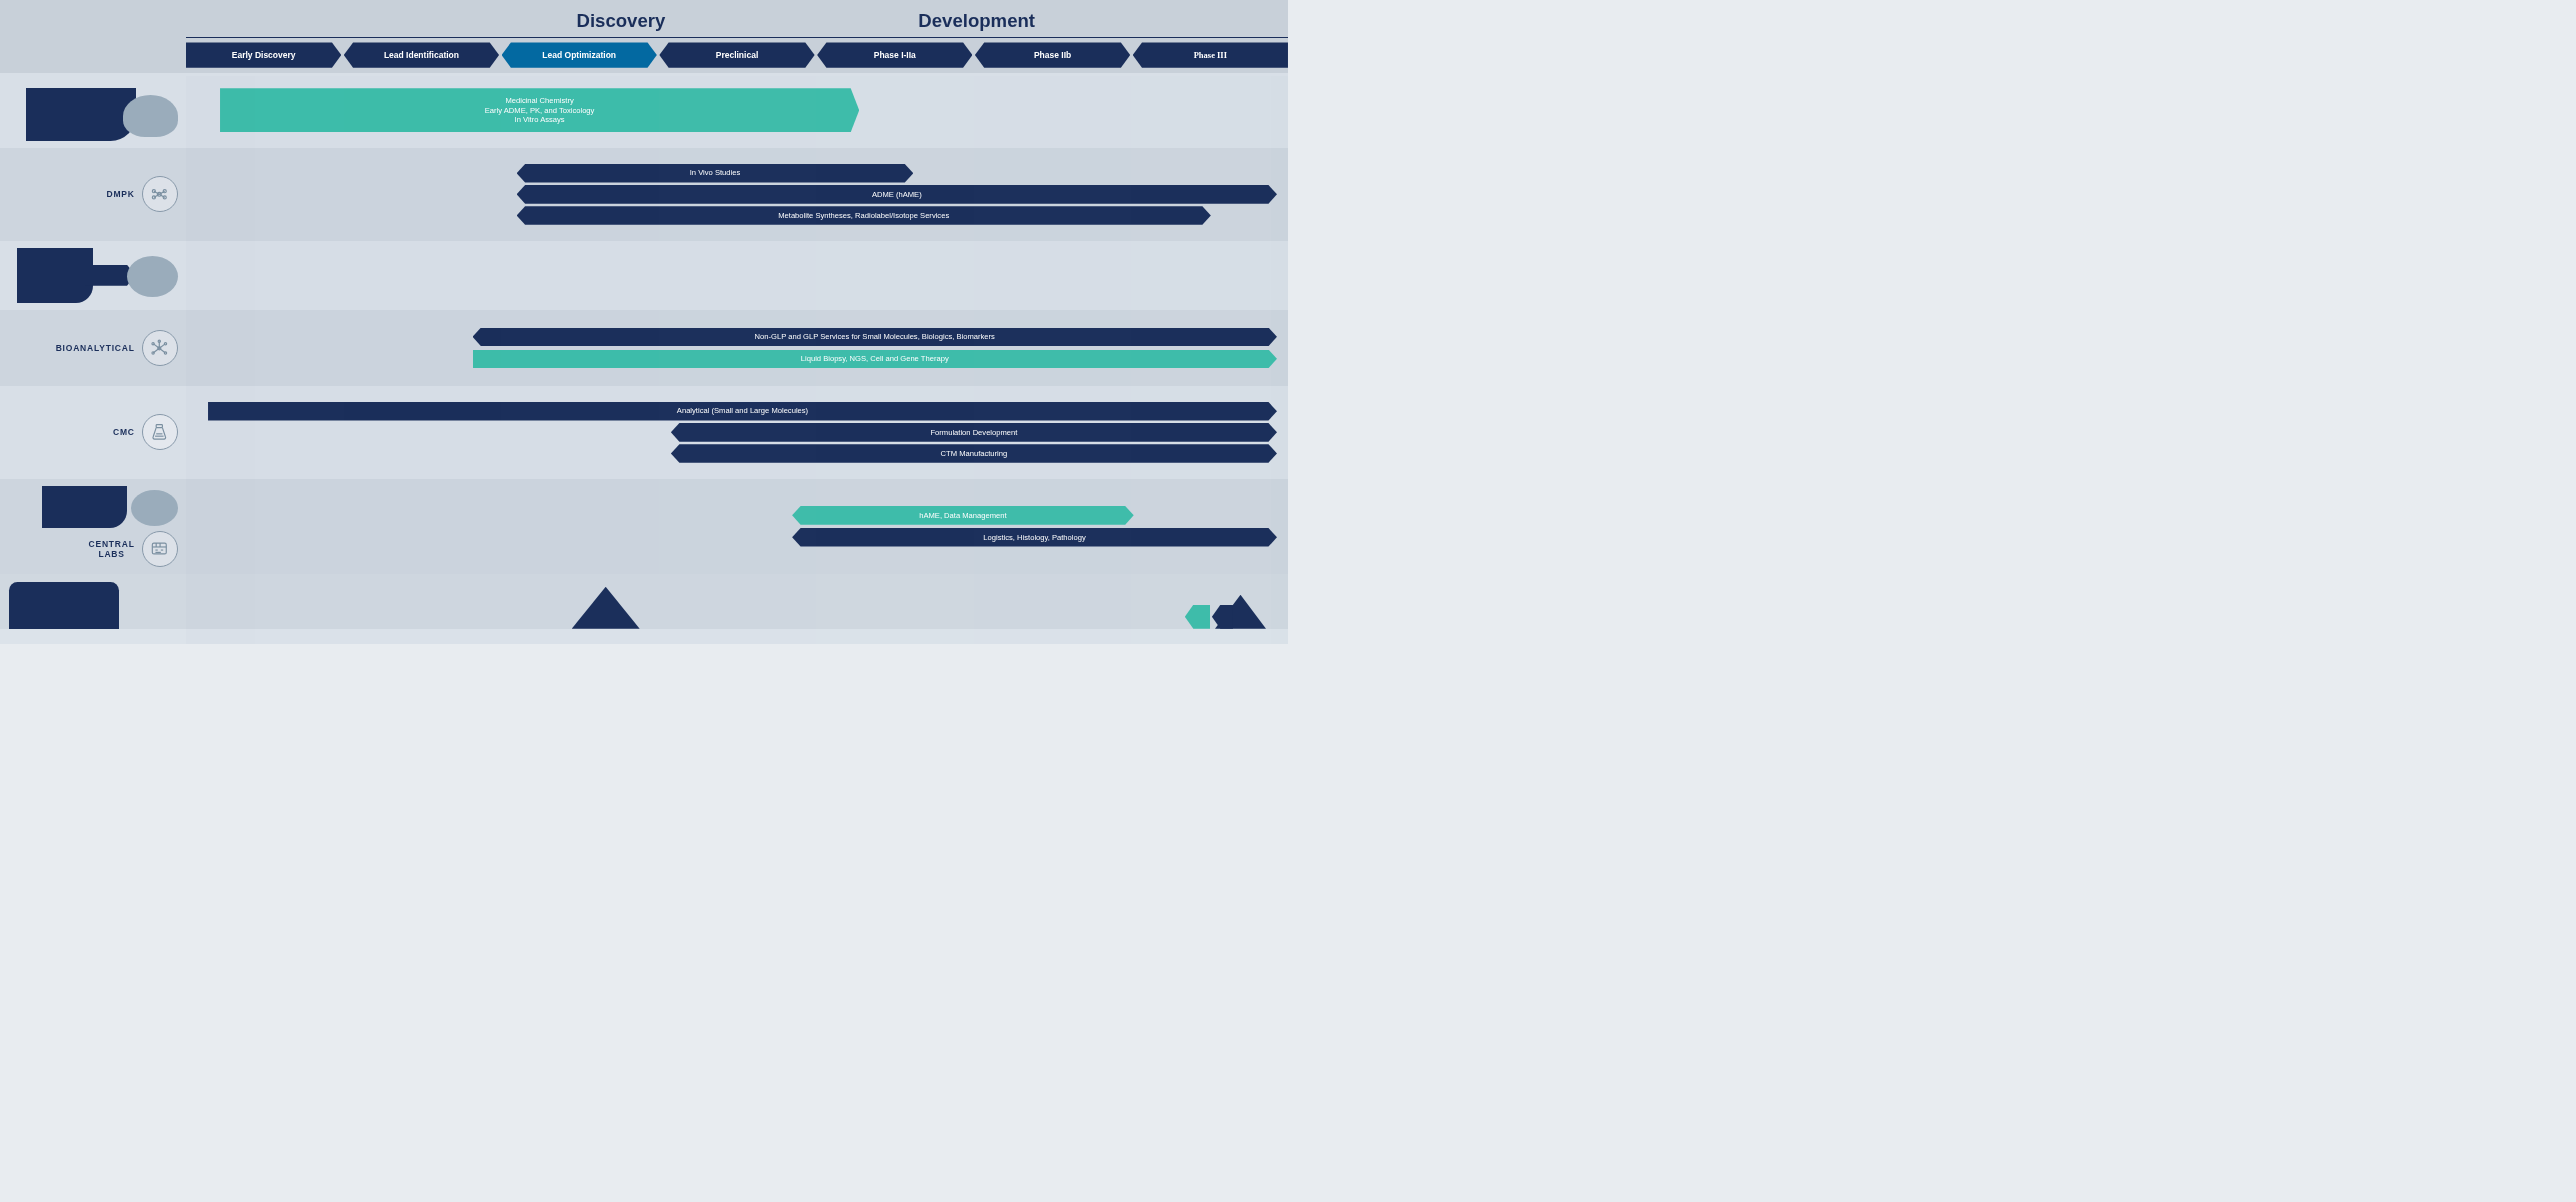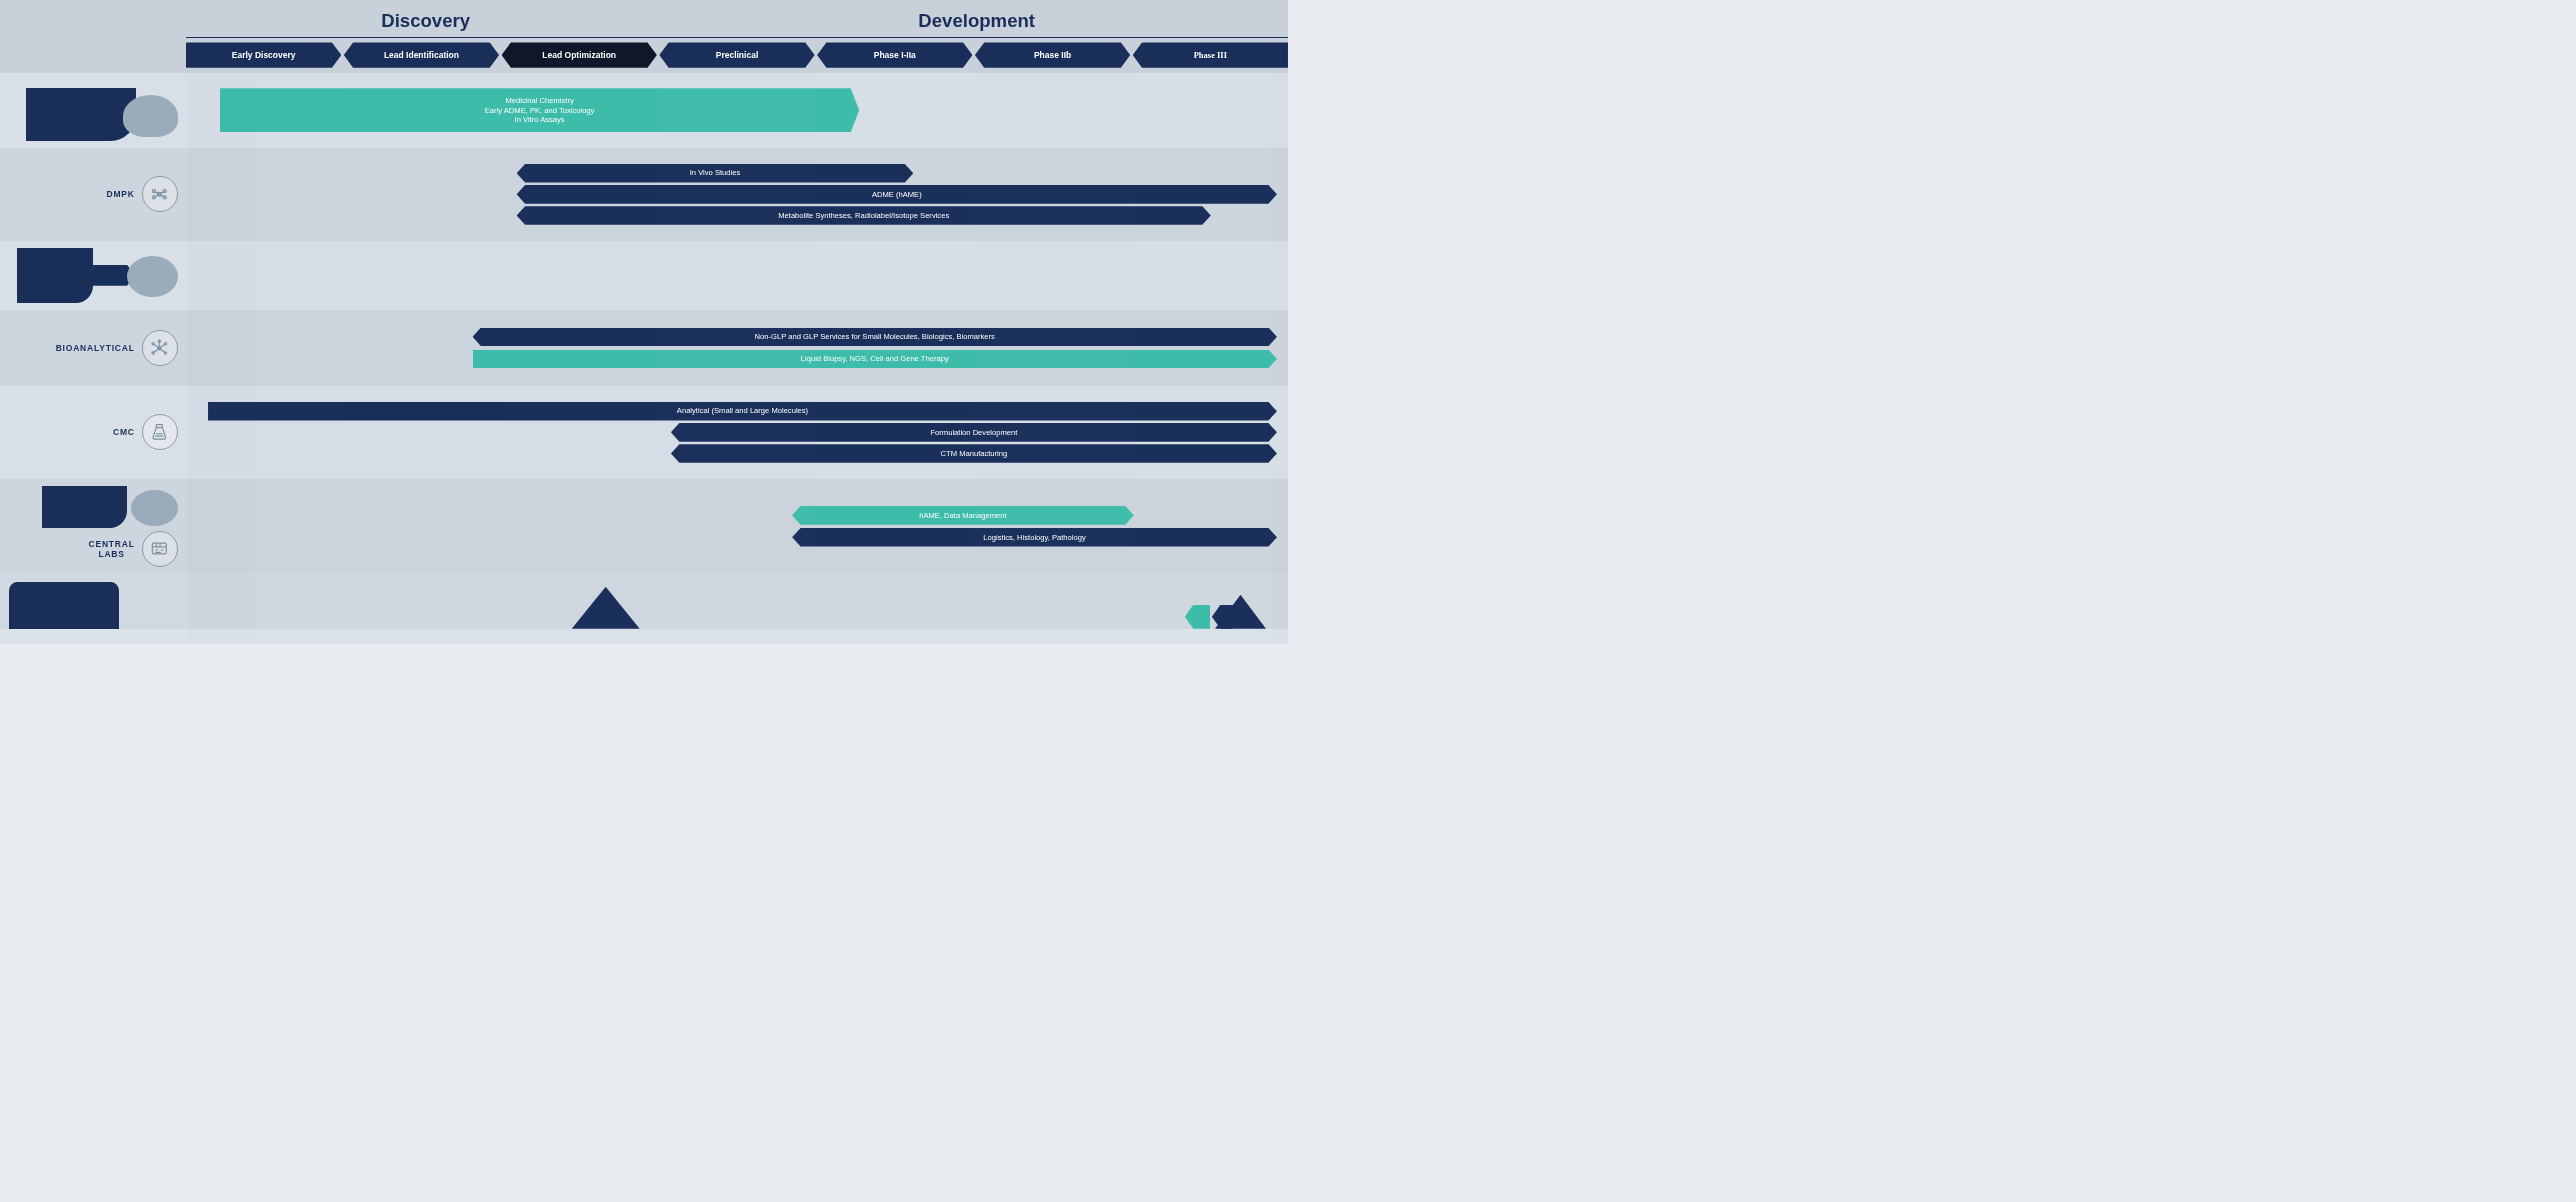--- a/index.html
+++ b/index.html
@@ -113,41 +113,41 @@
 </head>
 <body>
 
 <div class="main-wrapper page-bg">
 
   <div class="header-row-bg">
     <div class="full-row" style="padding-top:5.1px;">
       <div class="left-col"></div>
       <div style="flex:1; display:flex;">
 
-        <div style="flex: 0 0 43.5%; text-align:center; font-size:18.6px; font-weight:700; color:#1a2e5a; padding:5.1px 0; border-bottom:1.7px solid #1a2e5a;" data-bind="header.discovery_label">Discovery</div>
+        <div style="flex: 0 0 43.5%; text-align:right; font-size:18.6px; font-weight:700; color:#1a2e5a; padding:5.1px 0; border-bottom:1.7px solid #1a2e5a;" data-bind="header.discovery_label">Discovery</div>
 
         <div style="flex: 0 0 56.5%; text-align:center; font-size:18.6px; font-weight:700; color:#1a2e5a; padding:5.1px 0; border-bottom:1.7px solid #1a2e5a;" data-bind="header.development_label">Development</div>
       </div>
     </div>
 
     <div class="full-row" style="padding: 4.2px 0 5.1px;">
       <div class="left-col"></div>
       <div style="flex:1; display:flex; gap:2.5px;">
 
         <div style="flex:1; background:#1a2e5a; color:white; font-size:8.5px; font-weight:600; text-align:center; padding:7.6px 3.4px;
                     clip-path: polygon(0 0, calc(100% - 9.3px) 0, 100% 50%, calc(100% - 9.3px) 100%, 0 100%);">
           <span data-bind="header.phases.0.label">Early Discovery</span>
         </div>
 
         <div style="flex:1; background:#1a2e5a; color:white; font-size:8.5px; font-weight:600; text-align:center; padding:7.6px 3.4px;
                     clip-path: polygon(9.3px 0, calc(100% - 9.3px) 0, 100% 50%, calc(100% - 9.3px) 100%, 9.3px 100%, 0 50%);">
           <span data-bind="header.phases.1.label">Lead Identification</span>
         </div>
 
-        <div style="flex:1; background:#0f172a; color:white; font-size:8.5px; font-weight:600; text-align:center; padding:7.6px 3.4px;
+        <div style="flex:1; background:#0369a1; color:white; font-size:8.5px; font-weight:600; text-align:center; padding:7.6px 3.4px;
                     clip-path: polygon(9.3px 0, calc(100% - 9.3px) 0, 100% 50%, calc(100% - 9.3px) 100%, 9.3px 100%, 0 50%);">
           <span data-bind="header.phases.2.label">Lead Optimization</span>
         </div>
 
         <div style="flex:1; background:#1a2e5a; color:white; font-size:8.5px; font-weight:600; text-align:center; padding:7.6px 3.4px;
                     clip-path: polygon(9.3px 0, calc(100% - 9.3px) 0, 100% 50%, calc(100% - 9.3px) 100%, 9.3px 100%, 0 50%);">
           <span data-bind="header.phases.3.label">Preclinical</span>
         </div>
 
         <div style="flex:1; background:#1a2e5a; color:white; font-size:8.5px; font-weight:600; text-align:center; padding:7.6px 3.4px;

